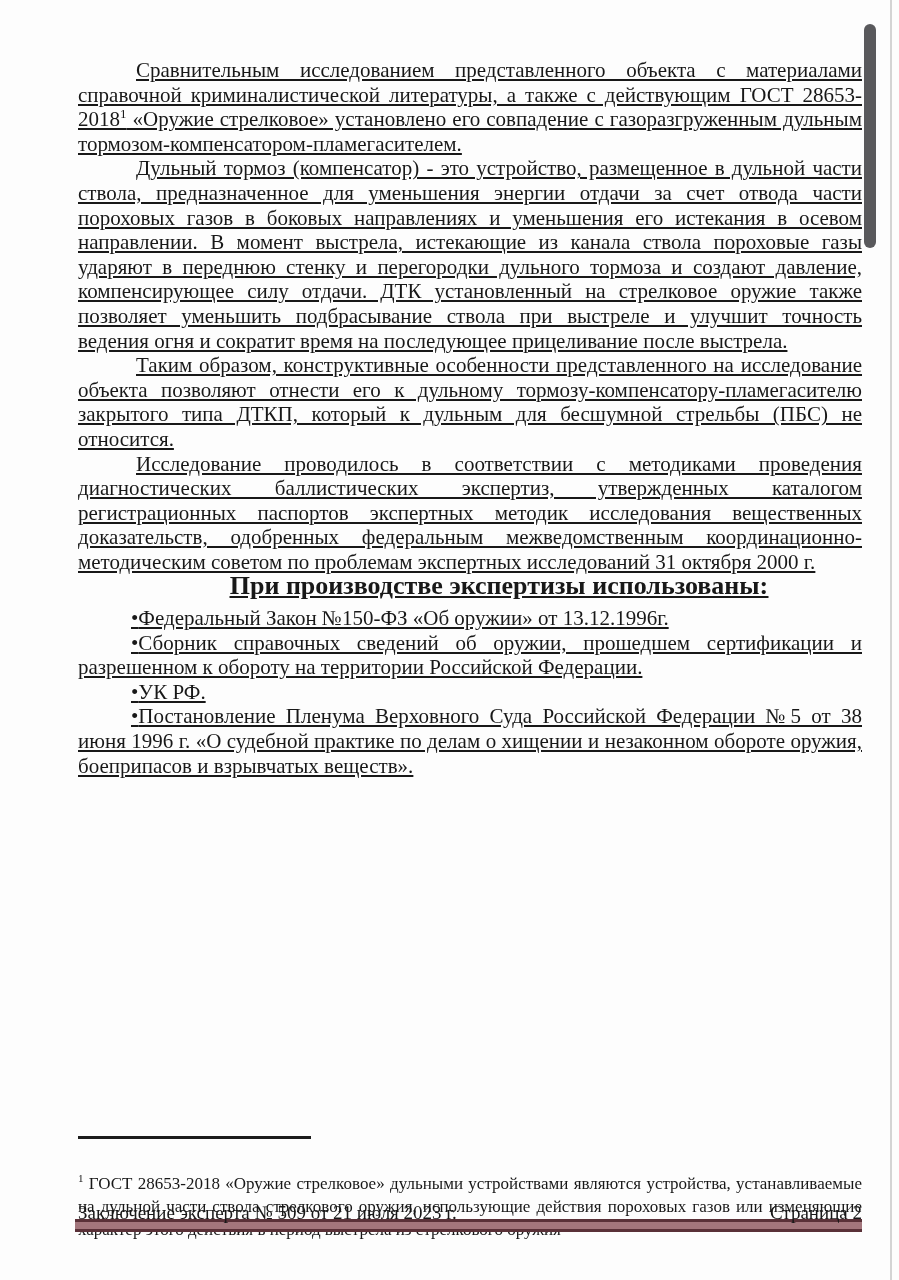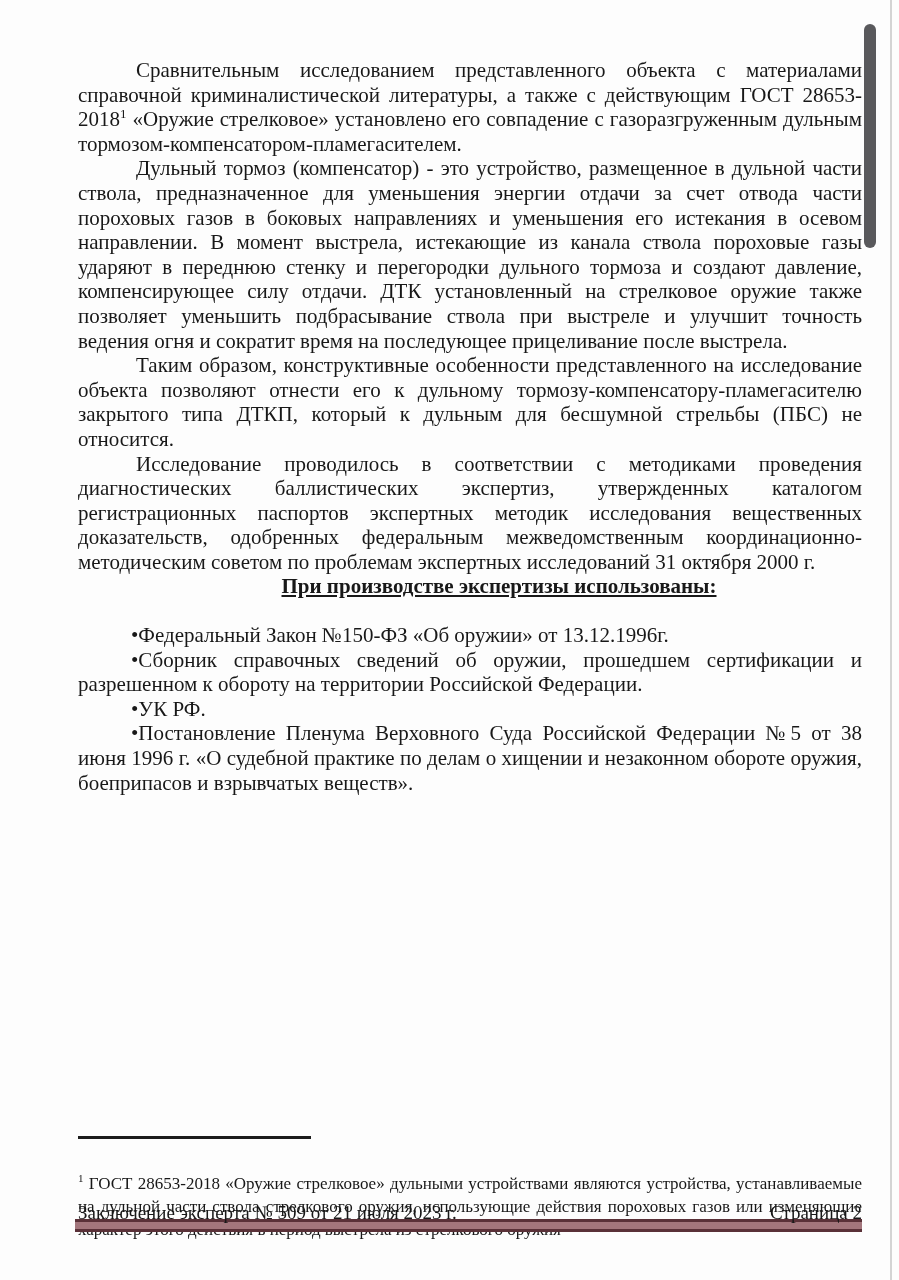--- a/index.html
+++ b/index.html
@@ -13,35 +13,36 @@
     color: #181818;
   }
   .content {
     position: absolute;
     left: 78px;
     top: 58px;
     width: 784px;
     font-size: 21px;
     line-height: 24.6px;
     text-align: justify;
+    text-decoration: underline;
   }
   .content p {
     margin: 0;
     text-indent: 58px;
   }
   .content p sup { font-size: 13px; line-height: 0; }
   .section-heading {
     margin-top: 20px;
     font-weight: bold;
     text-decoration: underline;
     text-align: center;
     text-indent: 0;
-    font-size: 21px;
+    font-size: 26px;
   }
-  .source-list { margin-top: 24px; }
+  .source-list { margin-top: 7px; }
   .source-item {
     margin: 0 0 7px 0;
     text-align: justify;
   }
   .source-item .bullet { margin-left: -5px; }
   .footnote-separator {
     position: absolute;
     left: 78px;
     top: 1136px;
     width: 233px;

